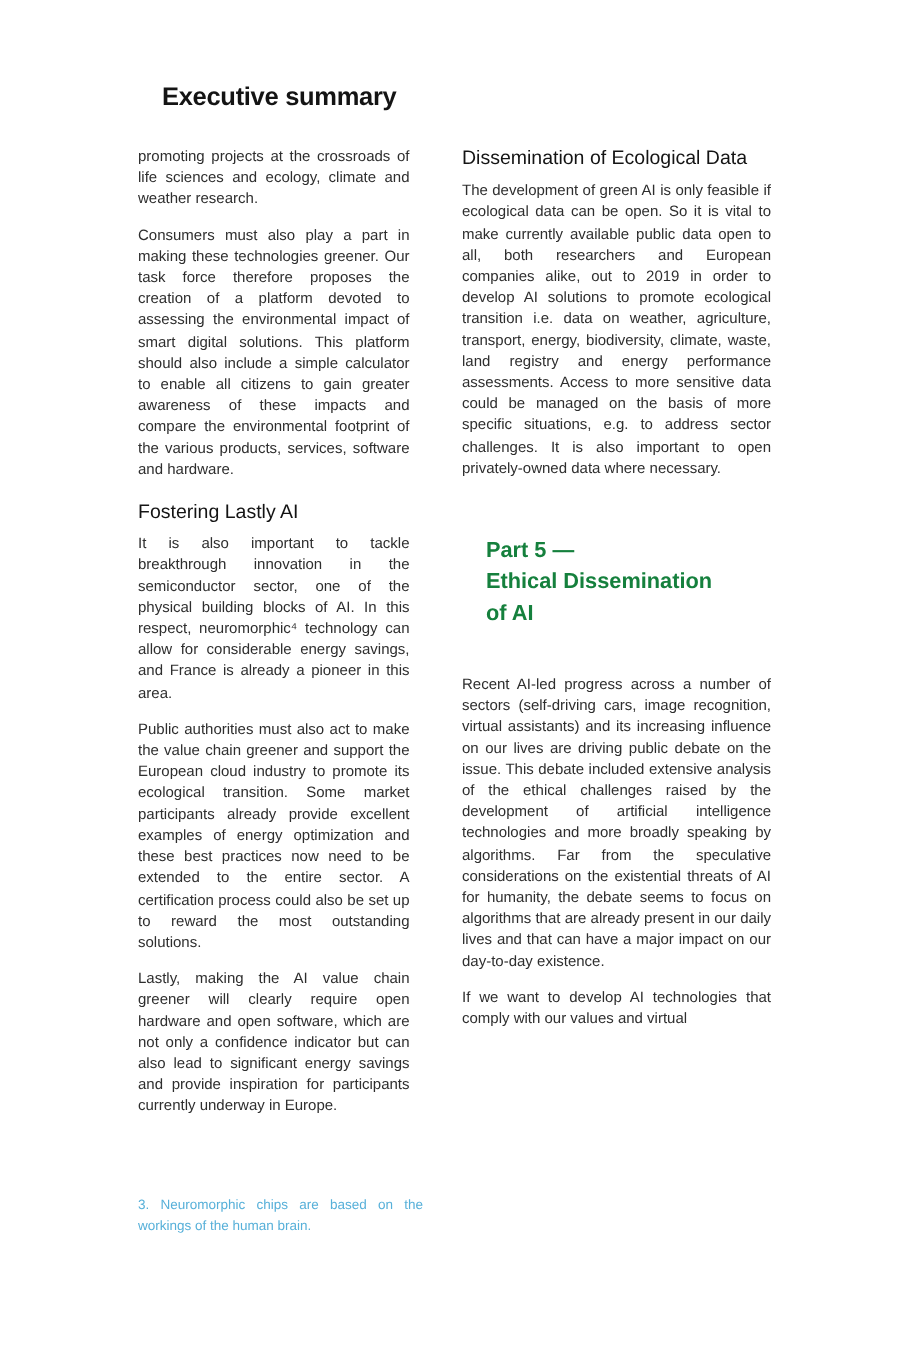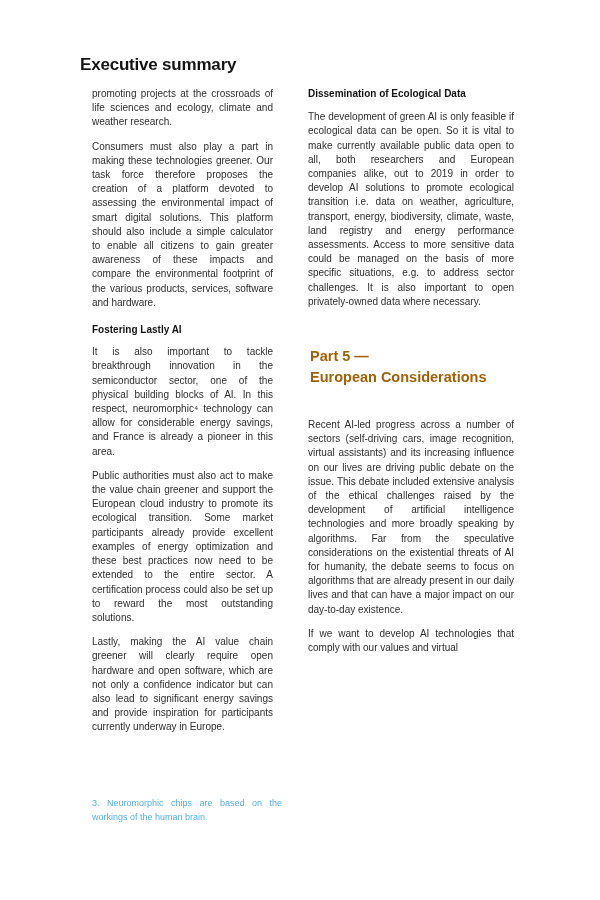--- a/index.html
+++ b/index.html
@@ -10,63 +10,63 @@
   .page {
     position: relative;
     width: 600px;
     height: 900px;
     background: #ffffff;
     font-family: "Liberation Sans", sans-serif;
     overflow: hidden;
   }
   .page-title {
     position: absolute;
-    left: 80px;
+    left: 108px;
     top: 44px;
     font-size: 17px;
     font-weight: bold;
     letter-spacing: -0.2px;
     color: #141414;
   }
   .column {
     position: absolute;
-    top: 87px;
+    top: 98px;
     font-size: 10px;
     line-height: 14.2px;
     color: #2e2e2e;
     text-align: justify;
   }
   .col-left {
     left: 92px;
     width: 181px;
   }
   .col-right {
     left: 308px;
     width: 206px;
   }
   .body-para {
     margin: 0 0 10px 0;
   }
   .sub-heading {
     margin: 13px 0 8px 0;
-    font-size: 10px;
-    font-weight: bold;
+    font-size: 13px;
+    font-weight: normal;
     color: #141414;
     text-align: left;
   }
   .sub-heading.first {
     margin-top: 0;
     margin-bottom: 9px;
   }
   .part-heading {
-    margin: 37px 0 30px 2px;
+    margin: 37px 0 30px 16px;
     font-size: 14.5px;
     line-height: 21px;
     font-weight: bold;
-    color: #a16207;
+    color: #15803d;
     text-align: left;
   }
   .part-heading div {
     display: block;
   }
   .footnote {
     position: absolute;
     left: 92px;
     top: 797px;
     width: 190px;
@@ -90,21 +90,22 @@
     <p class="body-para">It is also important to tackle breakthrough innovation in the semiconductor sector, one of the physical building blocks of AI. In this respect, neuromorphic⁴ technology can allow for considerable energy savings, and France is already a pioneer in this area.</p>
     <p class="body-para">Public authorities must also act to make the value chain greener and support the European cloud industry to promote its ecological transition. Some market participants already provide excellent examples of energy optimization and these best practices now need to be extended to the entire sector. A certification process could also be set up to reward the most outstanding solutions.</p>
     <p class="body-para">Lastly, making the AI value chain greener will clearly require open hardware and open software, which are not only a confidence indicator but can also lead to significant energy savings and provide inspiration for participants currently underway in Europe.</p>
   </div>
 
   <div class="column col-right">
     <h2 class="sub-heading first">Dissemination of Ecological Data</h2>
     <p class="body-para">The development of green AI is only feasible if ecological data can be open. So it is vital to make currently available public data open to all, both researchers and European companies alike, out to 2019 in order to develop AI solutions to promote ecological transition i.e. data on weather, agriculture, transport, energy, biodiversity, climate, waste, land registry and energy performance assessments. Access to more sensitive data could be managed on the basis of more specific situations, e.g. to address sector challenges. It is also important to open privately-owned data where necessary.</p>
     <h2 class="part-heading">
       <div>Part 5 —</div>
-      <div>European Considerations</div>
+      <div>Ethical Dissemination</div>
+      <div>of AI</div>
     </h2>
     <p class="body-para">Recent AI-led progress across a number of sectors (self-driving cars, image recognition, virtual assistants) and its increasing influence on our lives are driving public debate on the issue. This debate included extensive analysis of the ethical challenges raised by the development of artificial intelligence technologies and more broadly speaking by algorithms. Far from the speculative considerations on the existential threats of AI for humanity, the debate seems to focus on algorithms that are already present in our daily lives and that can have a major impact on our day-to-day existence.</p>
     <p class="body-para">If we want to develop AI technologies that comply with our values and virtual</p>
   </div>
 
   <div class="footnote">3. Neuromorphic chips are based on the workings of the human brain.</div>
 
 </div>
 
 </body></html>

